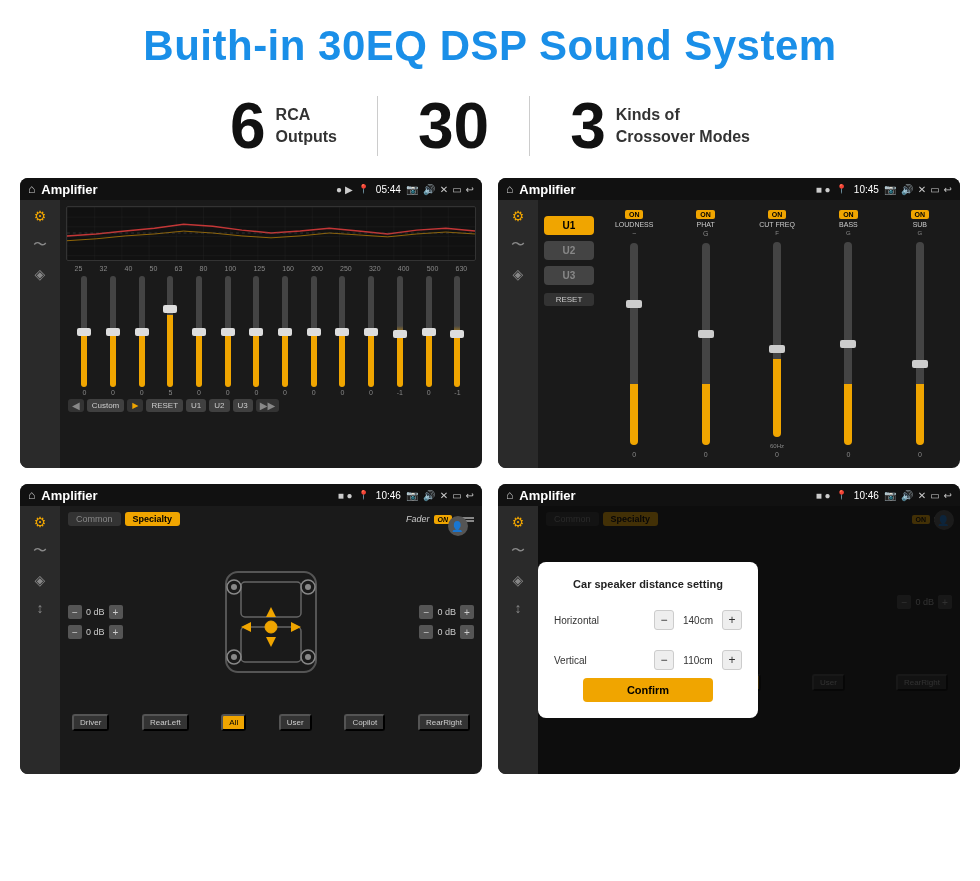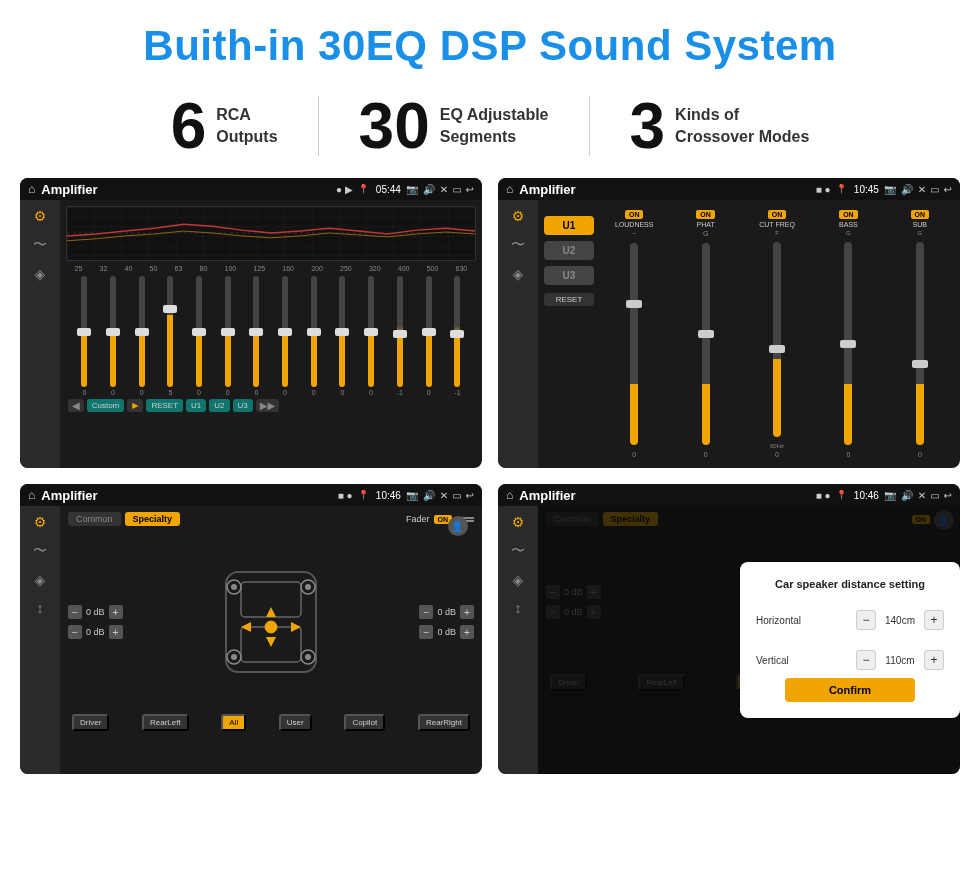--- a/index.html
+++ b/index.html
@@ -173,21 +173,21 @@
     .eq-value { font-size: 7px; color: #888; }
 
     .eq-bottom-bar {
       display: flex;
       gap: 3px;
       padding: 3px 2px;
       align-items: center;
     }
 
     .eq-btn {
-      background: #0f766e;
+      background: #404040;
       color: #ccc;
       border: none;
       border-radius: 3px;
       font-size: 8px;
       padding: 2px 5px;
       cursor: pointer;
     }
 
     .eq-btn-play {
       background: #333;
@@ -329,21 +329,21 @@
       color: #000;
     }
 
     
     .dialog-overlay {
       position: absolute;
       inset: 0;
       background: rgba(0,0,0,0.5);
       display: flex;
       align-items: center;
-      justify-content: flex-end;
+      justify-content: flex-start;
       z-index: 10;
     }
 
     .dialog-box {
       background: #fff;
       border-radius: 8px;
       padding: 16px;
       width: 220px;
     }
 
@@ -455,24 +455,20 @@
   <div class="stat-item">
     <span class="stat-number">6</span>
     <div>
       <div class="stat-text">RCA</div>
       <div class="stat-text">Outputs</div>
     </div>
   </div>
   <div class="stat-divider"></div>
   <div class="stat-item">
     <span class="stat-number">30</span>
-    <div>
-      <div class="stat-text">EQ Adjustable</div>
-      <div class="stat-text">Segments</div>
-    </div>
   </div>
   <div class="stat-divider"></div>
   <div class="stat-item">
     <span class="stat-number">3</span>
     <div>
       <div class="stat-text">Kinds of</div>
       <div class="stat-text">Crossover Modes</div>
     </div>
   </div>
 </div>
@@ -746,21 +742,21 @@
         <span class="sidebar-icon">〜</span>
         <span class="sidebar-icon">◈</span>
         <span class="sidebar-icon">↕</span>
       </div>
       <div class="main-area" style="padding:6px 8px;">
 
         <div style="display:flex; gap:4px; margin-bottom:6px; align-items:center; position:relative;">
           <button class="tab-btn">Common</button>
           <button class="tab-btn active">Specialty</button>
           <div style="flex:1;"></div>
-          <div style="display:flex; align-items:center; gap:4px;">
+          <div style="display:flex; align-items:center; gap:4px;font-style:italic;">
             <span style="color:#ccc;font-size:9px;">Fader</span>
             <span class="toggle-small">ON</span>
             <div style="display:flex; flex-direction:column; gap:1px; cursor:pointer;">
               <div style="width:18px;height:2px;background:#888;"></div>
               <div style="width:18px;height:2px;background:#888;"></div>
             </div>
           </div>
           <div class="profile-icon">👤</div>
         </div>
 

